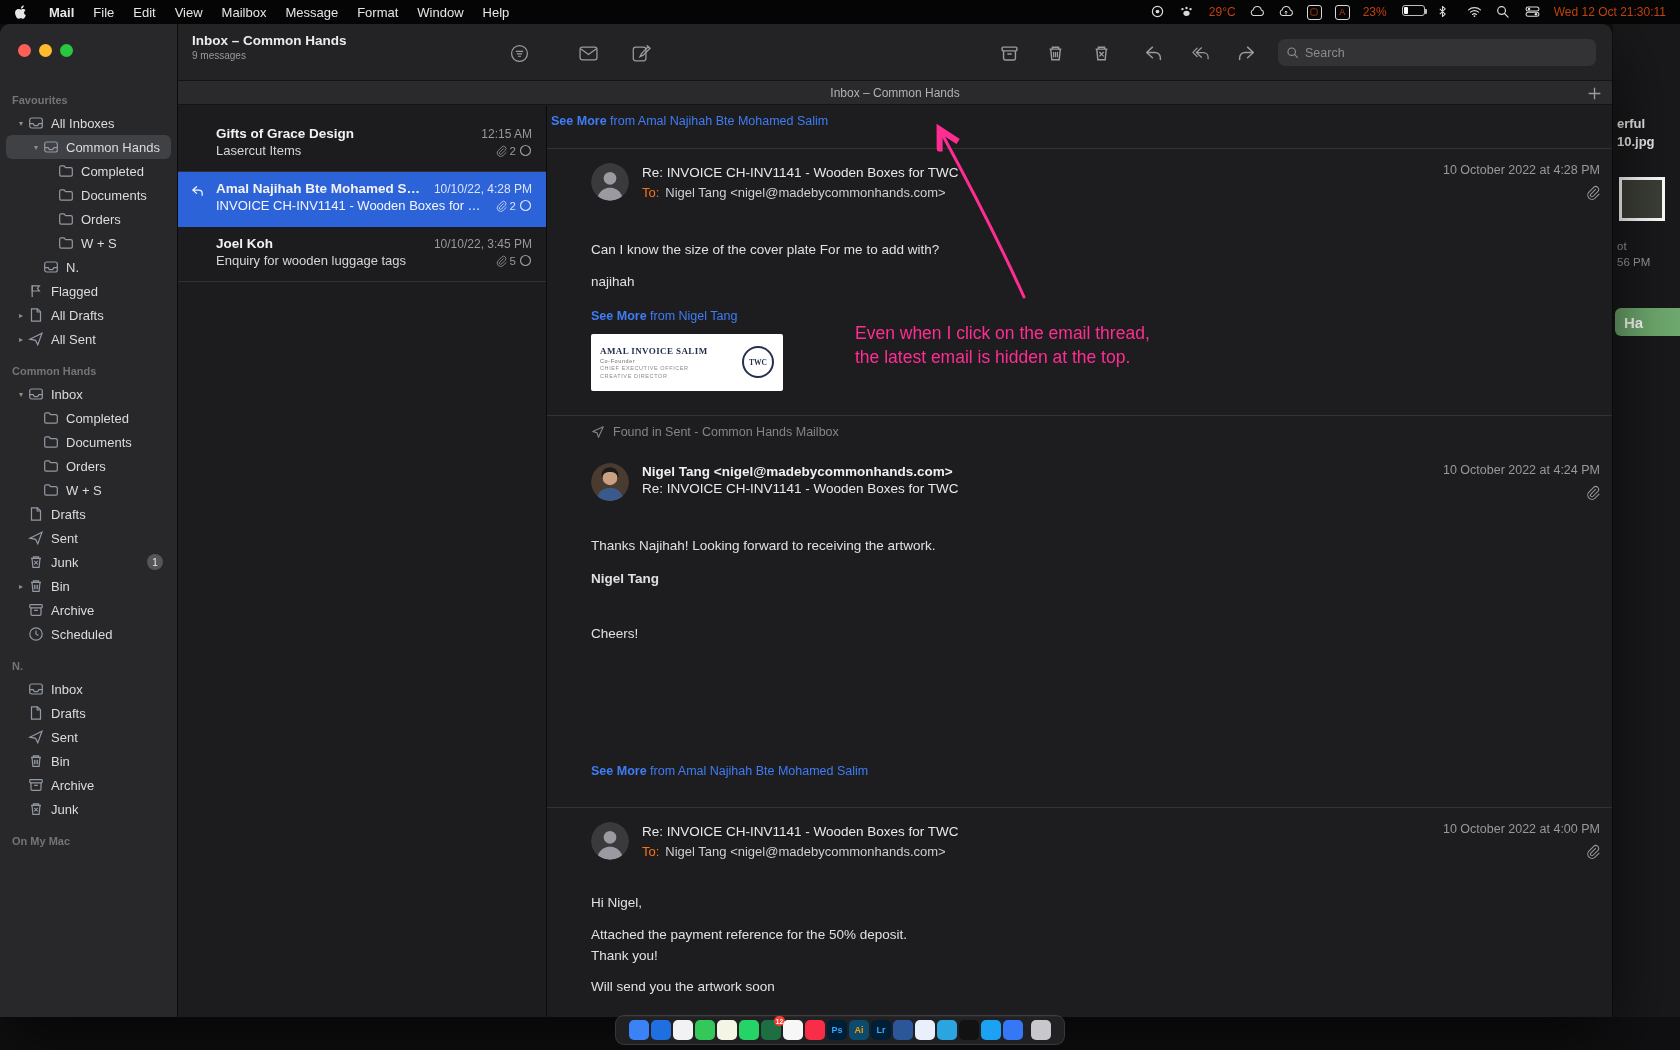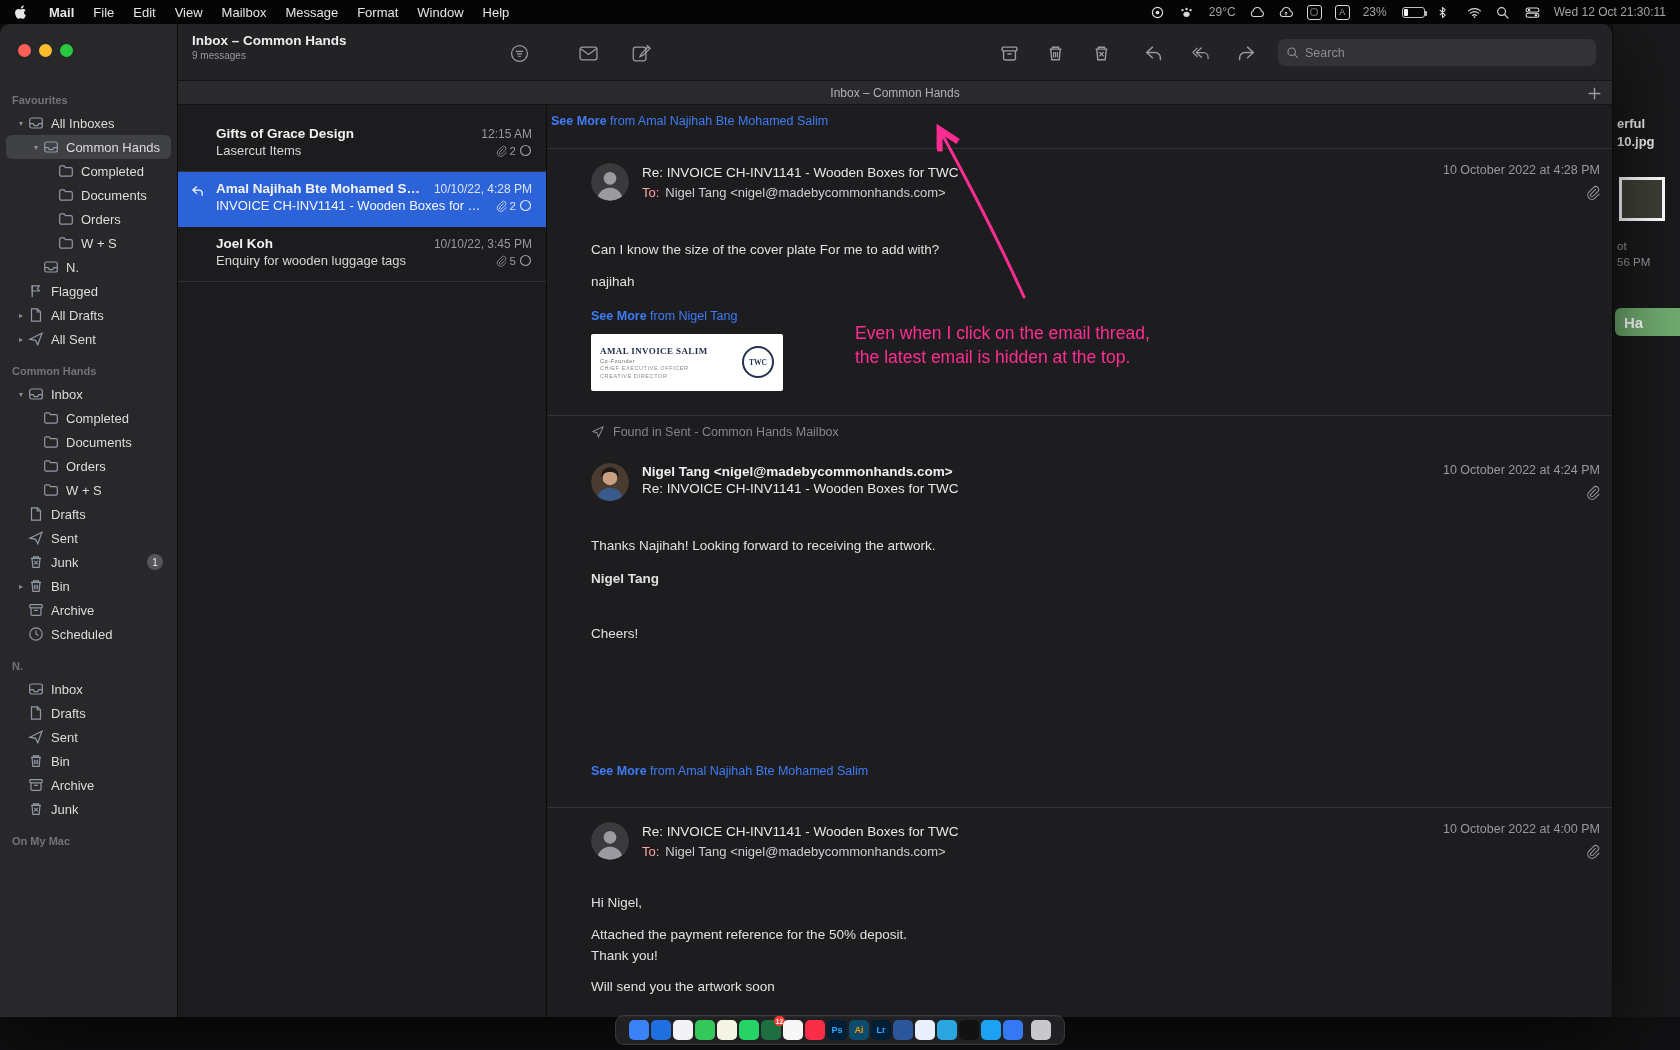--- a/index.html
+++ b/index.html
@@ -5,21 +5,21 @@
   *{margin:0;padding:0;box-sizing:border-box;}
   html,body{width:1680px;height:1050px;overflow:hidden;background:#101012;
     font-family:"Liberation Sans","DejaVu Sans",sans-serif;-webkit-font-smoothing:antialiased;}
   svg{display:block;}
   
   .menubar{position:absolute;left:0;top:0;width:1680px;height:24px;background:#050506;
     color:#e6e6e8;display:flex;align-items:center;font-size:13px;padding:0 14px;z-index:50;}
   .mb-left{display:flex;align-items:center;gap:19px;}
   .mb-app{font-weight:bold;}
   .mb-item{color:#e6e6e8;}
-  .mb-right{margin-left:auto;display:flex;align-items:center;gap:13px;color:#a3a3a3;font-size:12px;}
+  .mb-right{margin-left:auto;display:flex;gap:13px;color:#c2410c;font-size:12px;}
   .mb-ic{width:16px;height:14px;color:#d9d9db;display:flex;align-items:center;}
   .sqA{width:15px;height:15px;border:1px solid #d9d9db;border-radius:3px;font-size:9px;
     display:flex;align-items:center;justify-content:center;}
   .batt{width:23px;height:11px;border:1px solid #bdbdbf;border-radius:3px;position:relative;margin-left:2px;}
   .batt::after{content:"";position:absolute;right:-3px;top:3px;width:2px;height:5px;background:#bdbdbf;border-radius:0 1px 1px 0;}
   .batt i{position:absolute;left:1px;top:1px;bottom:1px;width:22%;background:#fff;border-radius:1px;}
   
   .mail-window{position:absolute;left:0;top:24px;width:1612px;height:993px;background:#1d1d1f;
     border-radius:10px 10px 0 0;overflow:hidden;box-shadow:0 24px 70px rgba(0,0,0,.65);}
   
@@ -84,21 +84,21 @@
   .partial-row{height:42px;padding:5px 0 0 4px;}
   .see-more{font-size:12.5px;color:#3f7cf6;}
   .see-more b{font-weight:bold;}
   .email-sec{border-top:1px solid #323234;padding:14px 56px 24px 44px;}
   .eml-header{display:flex;gap:13px;position:relative;}
   .avatar{width:38px;height:38px;border-radius:50%;overflow:hidden;flex:none;}
   .avatar svg{width:38px;height:38px;}
   .eml-subject{font-size:13.5px;color:#e8e8ea;margin-top:2px;}
   .eml-sender{font-size:13.5px;font-weight:bold;color:#f0f0f2;margin-top:1px;}
   .eml-to{font-size:13px;color:#cfcfd2;margin-top:5px;}
-  .eml-to .tolabel{color:#fca5a5;margin-right:6px;}
+  .eml-to .tolabel{color:#f97316;margin-right:6px;}
   .eml-right{position:absolute;right:-44px;top:0;text-align:right;}
   .eml-date{font-size:12.5px;color:#98989d;}
   .eml-clip{width:15px;height:15px;color:#98989d;margin:8px 0 0 auto;}
   .ebody{font-size:13.5px;color:#e0e0e2;line-height:1.4;}
   .sig-card{margin-top:10px;width:192px;height:57px;background:#fff;border-radius:2px;
     display:flex;align-items:center;padding:6px 9px;gap:8px;}
   .sig-name{font-family:"Liberation Serif","DejaVu Serif",serif;font-size:9px;font-weight:bold;
     color:#23304d;letter-spacing:.4px;}
   .sig-role{font-size:5.5px;color:#8a8a8e;letter-spacing:.6px;margin-top:1.5px;text-transform:uppercase;}
   .sig-role.first{text-transform:none;color:#6b6b70;}

